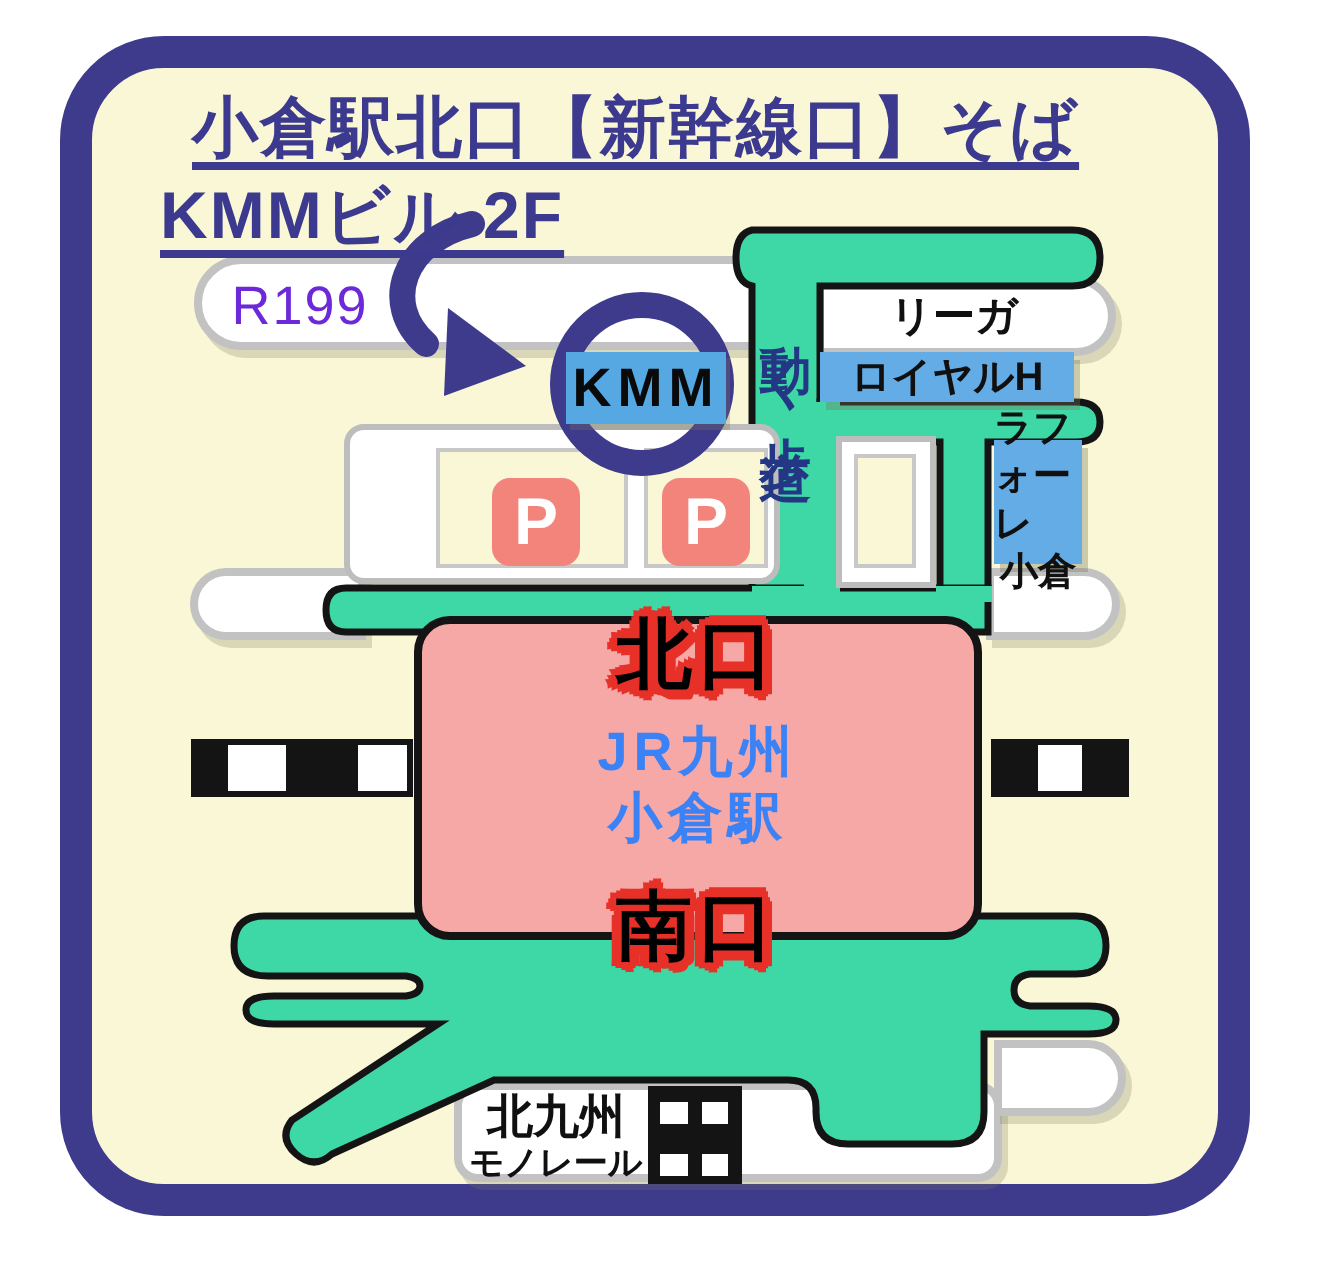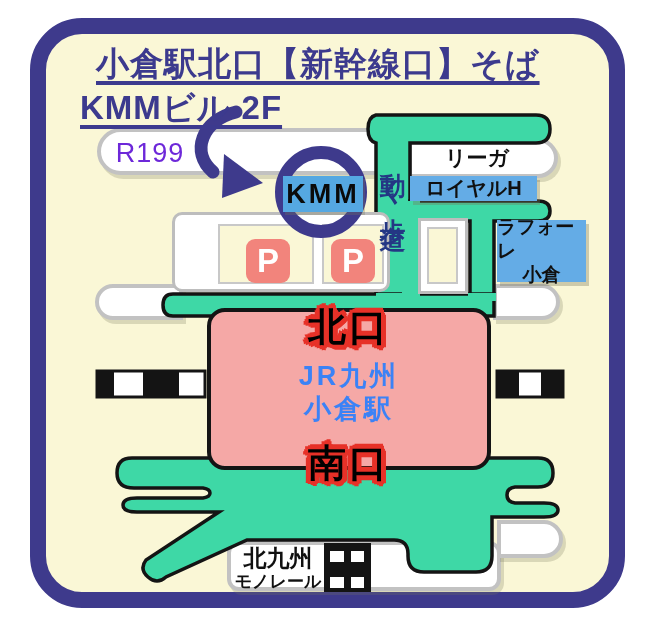--- a/index.html
+++ b/index.html
@@ -97,21 +97,21 @@
     </div>
 
   <div class="abs kmmcircle" style="left:275px;top:146px;"></div>
   <div class="abs kmmbox" style="left:283px;top:176px;width:80px;height:36px;">
       <span>KMM</span>
     </div>
 
   <div class="abs bluebox" style="left:410px;top:176px;width:127px;height:25px;font-size:20px;">
       <span>ロイヤルH</span>
     </div>
-  <div class="abs bluebox" style="left:497px;top:220px;width:89px;height:62px;font-size:19px;flex-direction:column;line-height:24px;">
+  <div class="abs bluebox" style="left:497px;top:220px;width:44px;height:62px;font-size:19px;flex-direction:column;line-height:24px;">
     <span>ラフォーレ</span>
     <span>小倉</span>
   </div>
 
   <div class="abs title" style="left:96px;top:42px;">小倉駅北口【新幹線口】そば</div>
   <div class="abs title" style="left:80px;top:86px;">KMMビル 2F</div>
 
   <div class="abs roadlabel" style="left:100px;top:138px;width:100px;">R199</div>
   <div class="abs blacktext" style="left:412px;top:144px;width:130px;font-size:21px;">リーガ</div>
 

